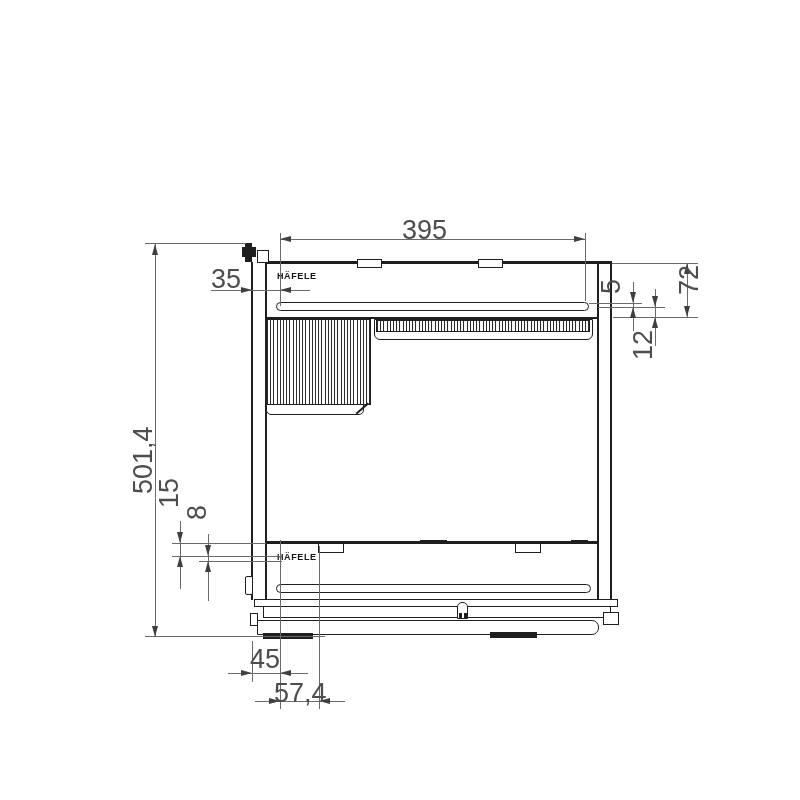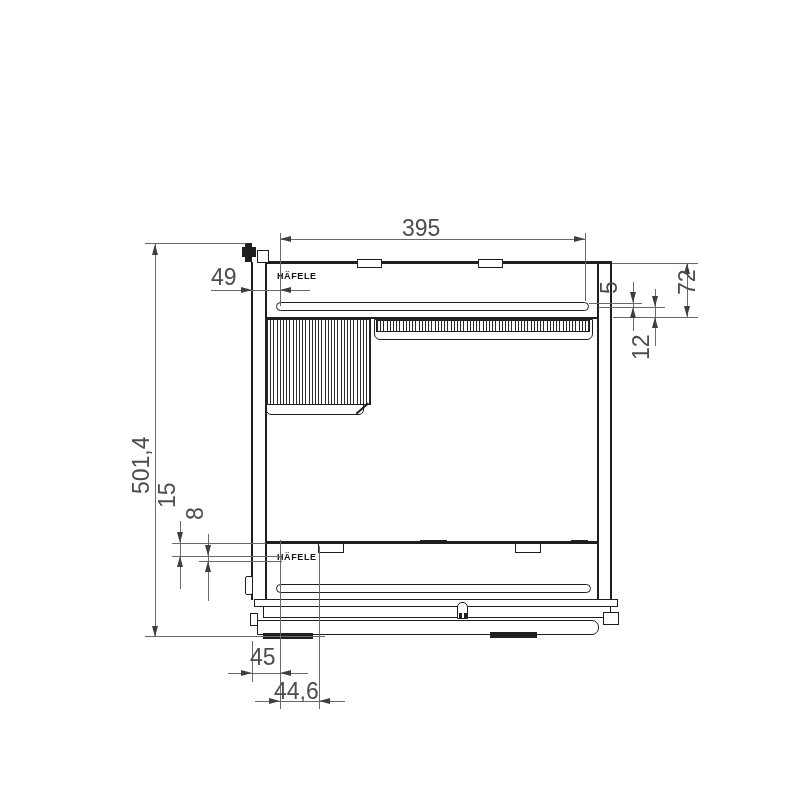--- a/index.html
+++ b/index.html
@@ -15,21 +15,21 @@
   .hatch{position:absolute;border:1.4px solid #1f1f1f;box-sizing:border-box;
     background:repeating-linear-gradient(90deg,#2b2b2b 0px,#2b2b2b 1px,#fcfcfc 1px,#fcfcfc 3.2px);}
   .diag{position:absolute;height:1.8px;background:#1f1f1f;transform-origin:0 0;}
   
   .ar{position:absolute;width:0;height:0;border-style:solid;border-color:transparent;}
   .ar-r{border-width:3.2px 0 3.2px 11px;border-left-color:#3f3f3f;}
   .ar-l{border-width:3.2px 11px 3.2px 0;border-right-color:#3f3f3f;}
   .ar-u{border-width:0 3.2px 11px 3.2px;border-bottom-color:#3f3f3f;}
   .ar-d{border-width:11px 3.2px 0 3.2px;border-top-color:#3f3f3f;}
   
-  .dim{position:absolute;font-size:23px;color:#4d4d4d;white-space:nowrap;line-height:1;}
+  .dim{position:absolute;font-size:27px;color:#4d4d4d;white-space:nowrap;line-height:1;}
   .dimv{writing-mode:vertical-rl;transform:rotate(180deg);}
   
   .logo{position:absolute;font-size:9px;font-weight:bold;letter-spacing:0.6px;color:#141414;line-height:1;}
 </style>
 </head>
 <body>
 
 <div id="canvas">
 
   <div class="ol" style="left:251px;top:262px;width:2px;height:338px;"></div>
@@ -118,23 +118,23 @@
   <div class="ar ar-d" style="left:177px;top:532px;"></div>
   <div class="ar ar-u" style="left:177px;top:556px;"></div>
   <div class="ar ar-d" style="left:205px;top:545px;"></div>
   <div class="ar ar-u" style="left:205px;top:561px;"></div>
   <div class="ar ar-r" style="left:241px;top:670px;"></div>
   <div class="ar ar-l" style="left:280px;top:670px;"></div>
   <div class="ar ar-r" style="left:269px;top:698px;"></div>
   <div class="ar ar-l" style="left:319px;top:698px;"></div>
 
   <div class="dim" style="left:402px;top:217px;">395</div>
-  <div class="dim" style="left:211px;top:266px;">49</div>
+  <div class="dim" style="left:211px;top:266px;">35</div>
   <div class="dim dimv" style="left:130px;top:414px;height:80px;">501,4</div>
   <div class="dim dimv" style="left:156px;top:478px;height:30px;">15</div>
   <div class="dim dimv" style="left:184px;top:496px;height:24px;">8</div>
   <div class="dim dimv" style="left:598px;top:270px;height:24px;">5</div>
   <div class="dim dimv" style="left:676px;top:267px;height:28px;">72</div>
   <div class="dim dimv" style="left:630px;top:330px;height:30px;">12</div>
   <div class="dim" style="left:250px;top:646px;">45</div>
-  <div class="dim" style="left:274px;top:680px;">44,6</div>
+  <div class="dim" style="left:274px;top:680px;">57,4</div>
 
 </div>
 
 </body></html>

